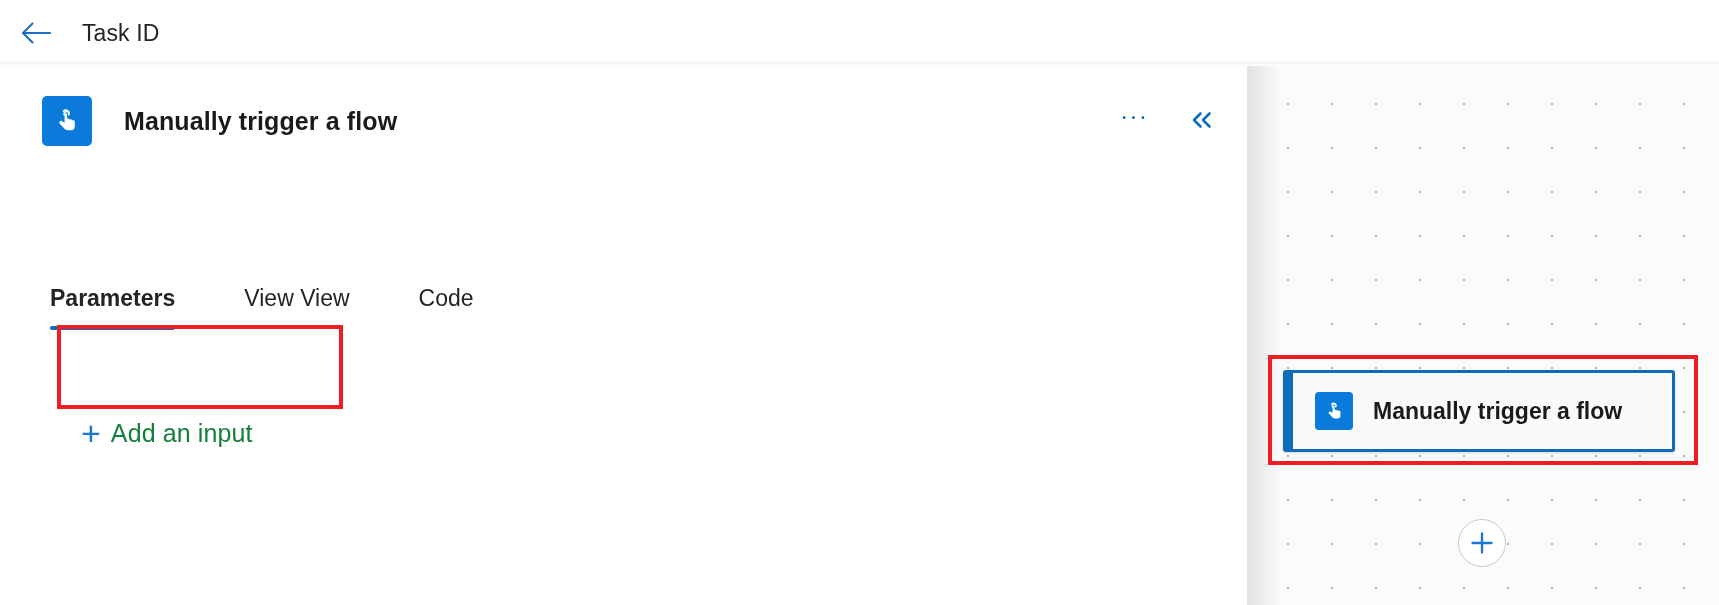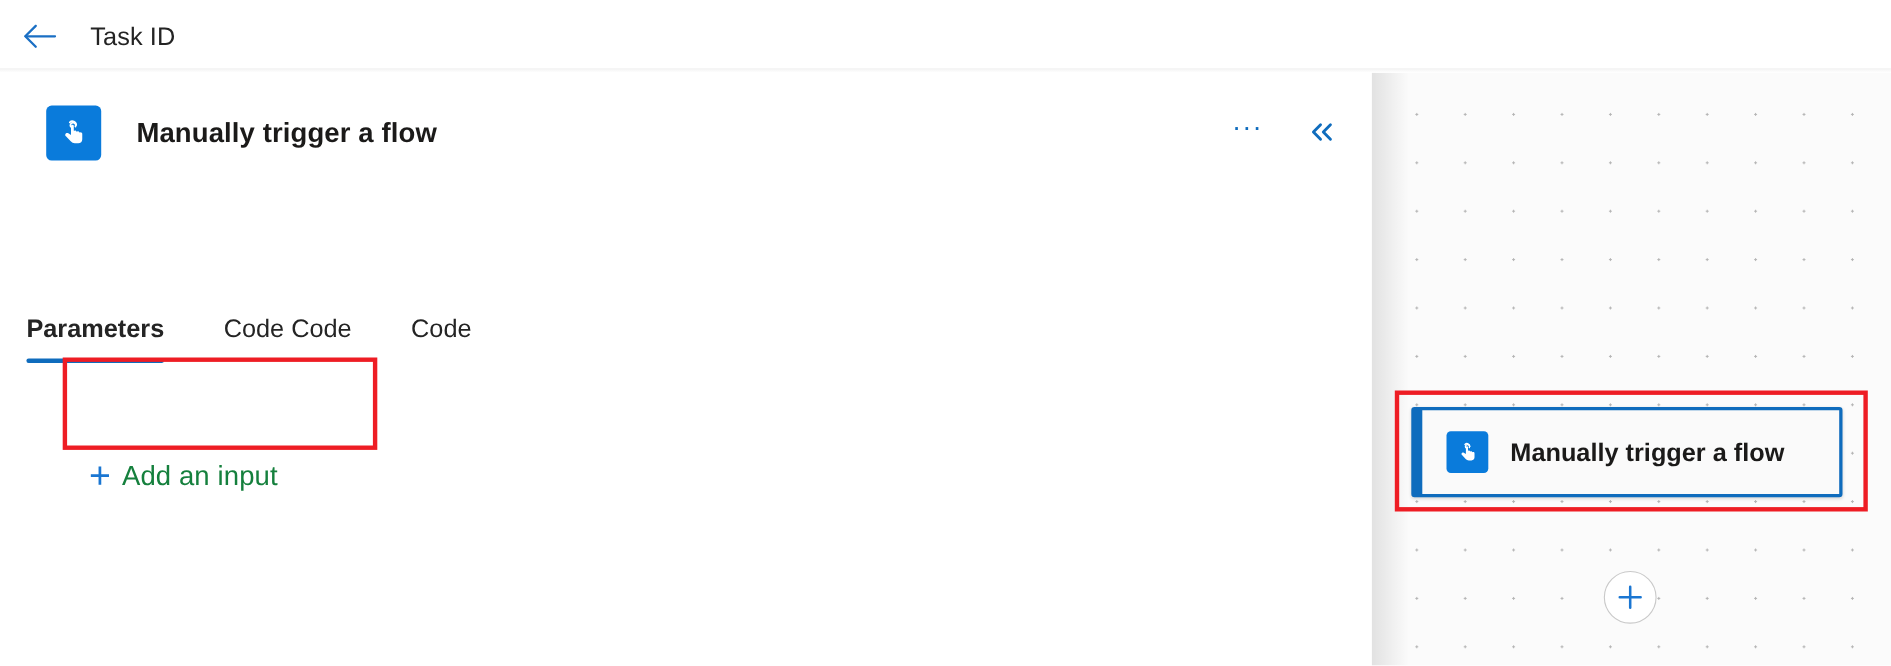--- a/index.html
+++ b/index.html
@@ -130,25 +130,25 @@
     font-family: "Liberation Sans", sans-serif;
   }
   .collapse-btn {
     width: 34px;
     height: 34px;
   }
 
   
   .tabs {
     position: absolute;
-    left: 24px;
+    left: 50px;
     top: 218px;
     display: flex;
     align-items: flex-start;
-    gap: 2px;
+    gap: 17px;
   }
   .tab {
     position: relative;
     border: none;
     background: transparent;
     cursor: pointer;
     font-family: "Liberation Sans", sans-serif;
     font-size: 23px;
     color: #242424;
     padding: 0 26px 16px 0;
@@ -339,21 +339,21 @@
               <path d="M11.5 3.5L5 10l6.5 6.5" stroke="#0f6cbd" stroke-width="2.6" stroke-linecap="round" stroke-linejoin="round"></path>
               <path d="M20.5 3.5L14 10l6.5 6.5" stroke="#0f6cbd" stroke-width="2.6" stroke-linecap="round" stroke-linejoin="round"></path>
             </svg>
           </span>
         </button>
       </div>
     </div>
 
     <div class="tabs">
       <button class="tab active">Parameters</button>
-      <button class="tab">Code Code</button>
+      <button class="tab">View View</button>
       <button class="tab">Code</button>
     </div>
 
     <button class="add-input-btn">
       <span class="plus-glyph">+</span>
       <span class="add-input-label">Add an input</span>
     </button>
 
   </div>
 

